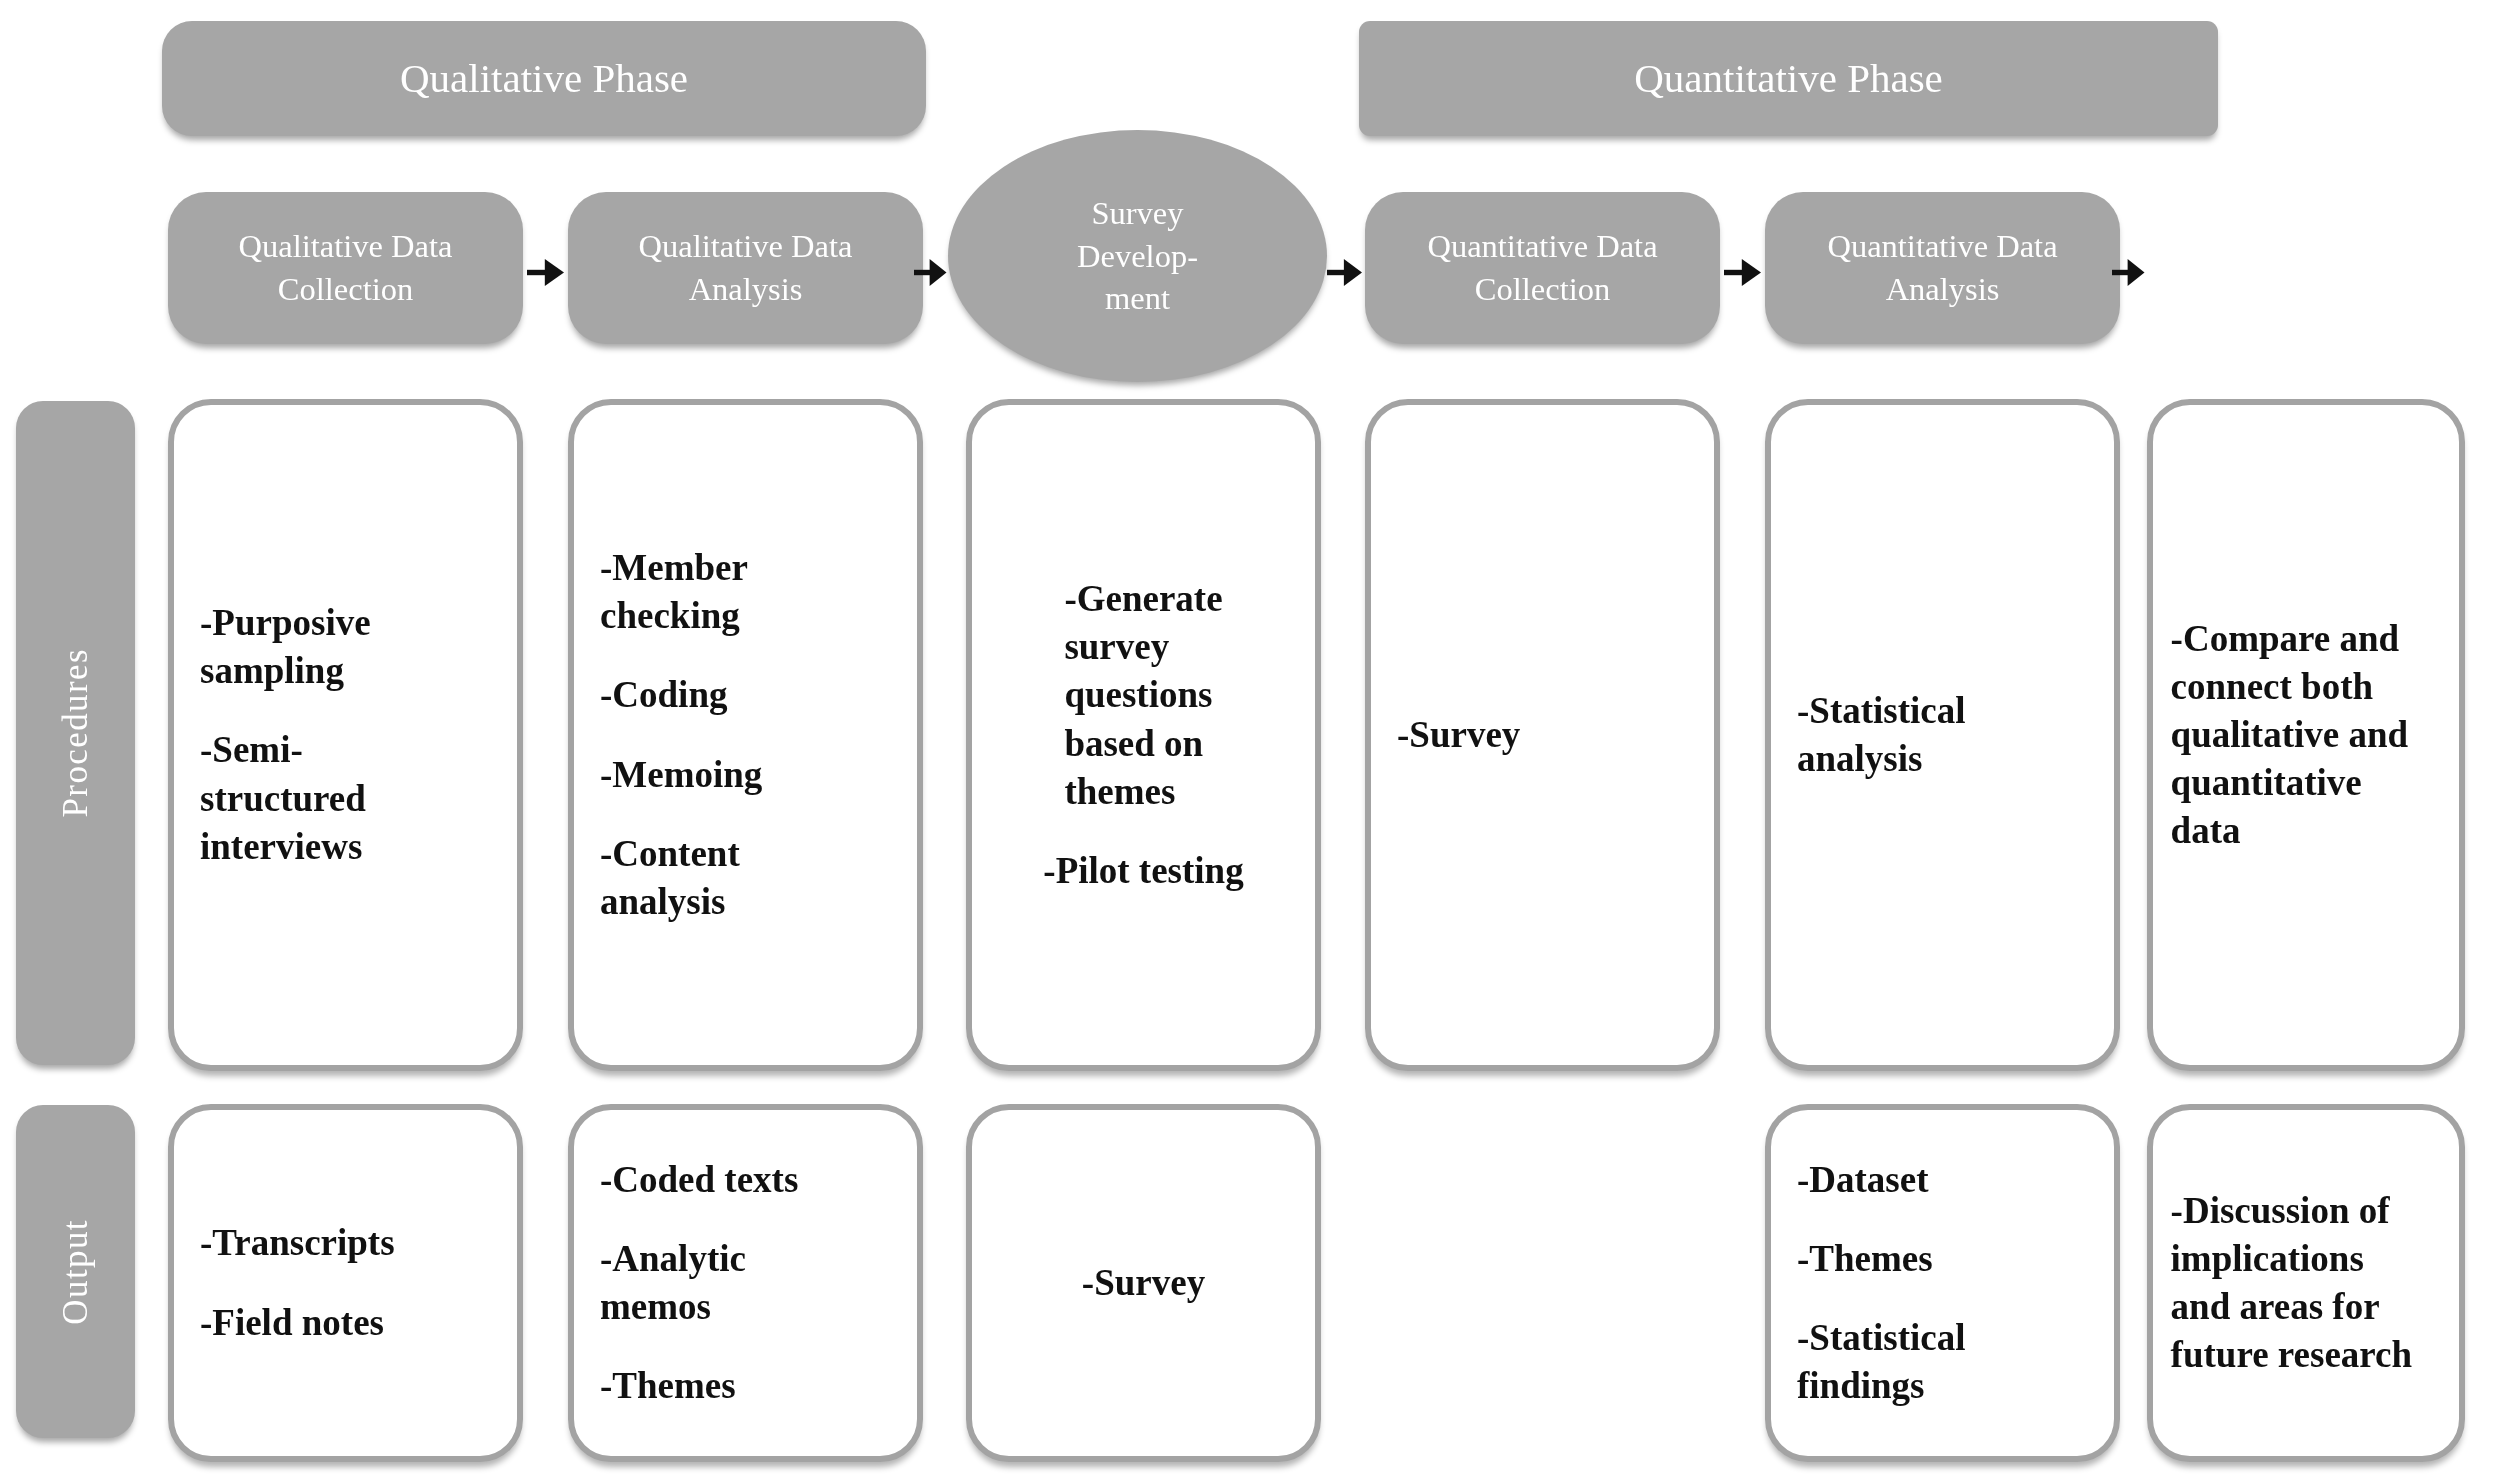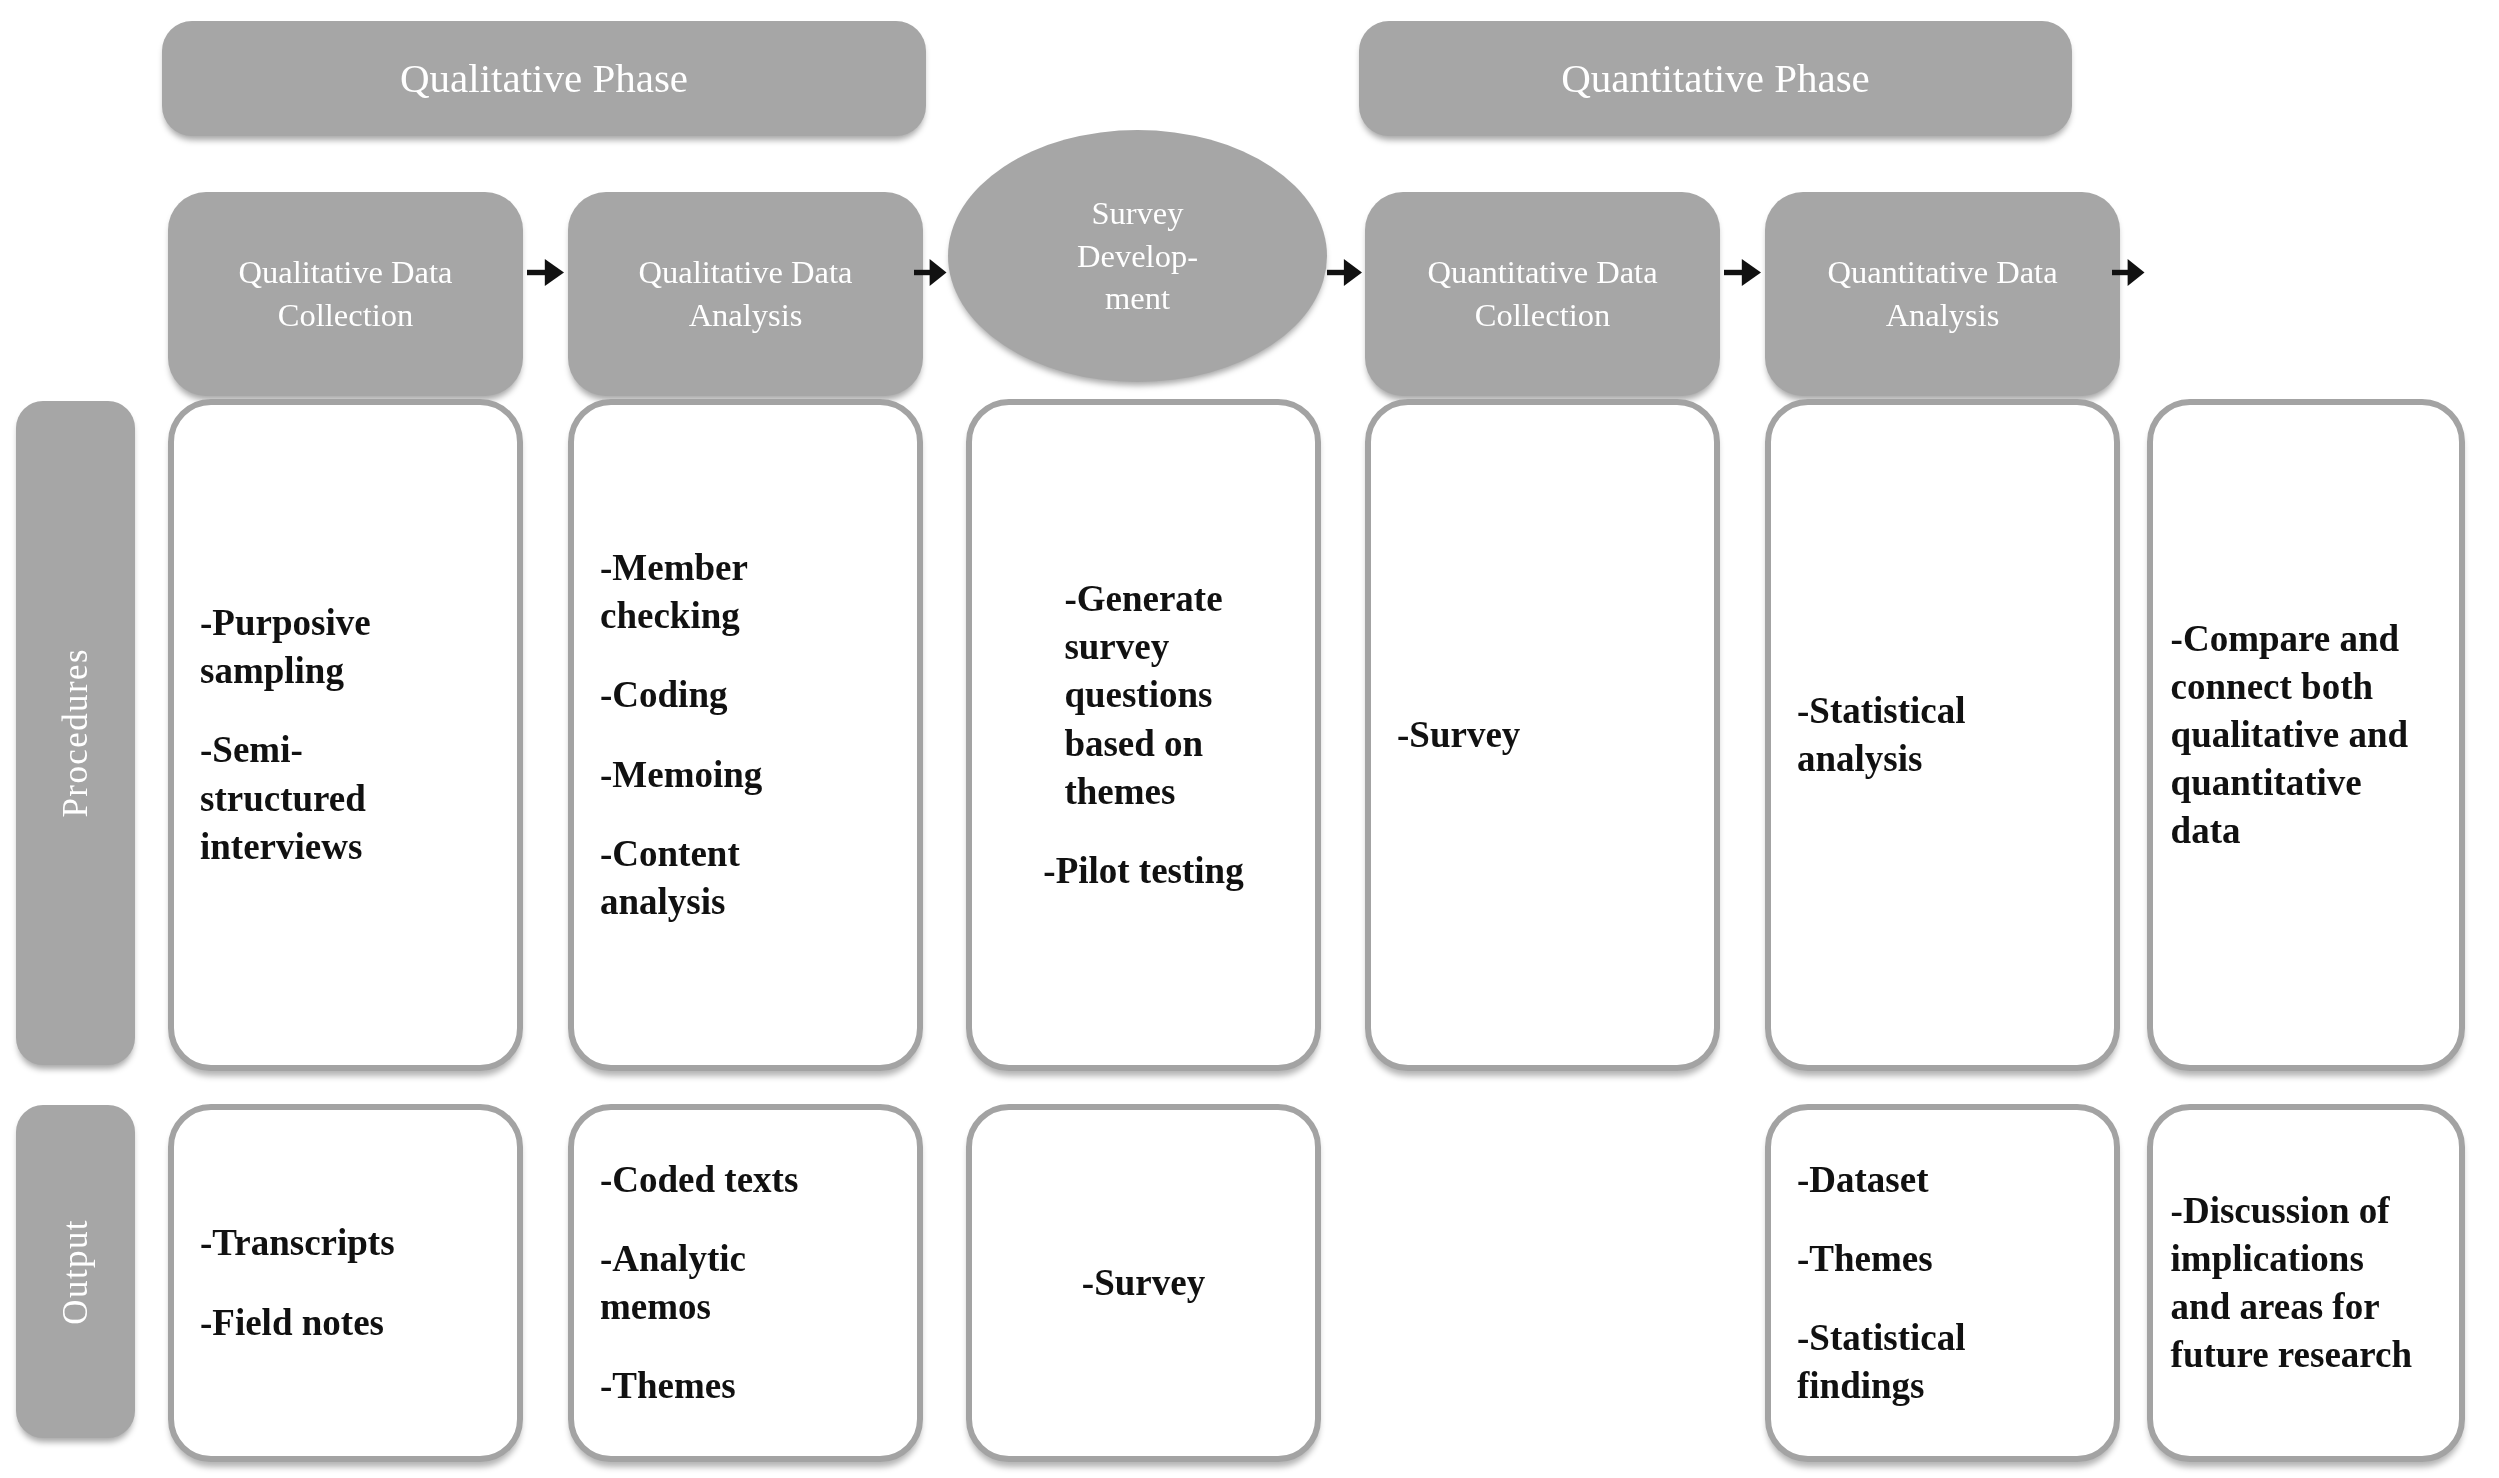--- a/index.html
+++ b/index.html
@@ -17,21 +17,21 @@
 
   
   .phase-header{
     position:absolute;top:21px;height:115px;background:var(--shape-fill);
     border-radius:30px;display:flex;align-items:center;justify-content:center;
     box-shadow:0 5.4px 6.8px -2px rgba(0,0,0,.35);
   }
   .phase-label{color:var(--text-light);font-size:41px;line-height:1.2;text-align:center;}
 
   .flow-rect{
-    position:absolute;top:192px;height:204px;background:var(--shape-fill);
+    position:absolute;top:192px;height:152px;background:var(--shape-fill);
     border-radius:38px;display:flex;align-items:center;justify-content:center;
     box-shadow:0 5.4px 6.8px -2px rgba(0,0,0,.35);
   }
   .flow-ellipse{
     position:absolute;top:130px;height:252px;background:var(--shape-fill);
     border-radius:50%;display:flex;align-items:center;justify-content:center;
     box-shadow:0 5.4px 6.8px -2px rgba(0,0,0,.35);
   }
   .flow-label{color:var(--text-light);font-size:32.5px;line-height:1.32;text-align:center;white-space:pre-line;}
 
@@ -74,21 +74,21 @@
   .arrow svg{display:block;width:100%;height:100%;}
 </style>
 </head>
 <body>
 
 <div id="canvas">
 
   <div class="phase-header" style="left:162px;width:764px;">
     <div class="phase-label">Qualitative Phase</div>
   </div>
-  <div class="phase-header" style="left:1359px;width:713px;">
+  <div class="phase-header" style="left:1359px;width:859px;border-radius:11px;">
     <div class="phase-label">Quantitative Phase</div>
   </div>
 
   <div class="flow-rect c1">
     <div class="flow-label">Qualitative Data
 Collection</div>
   </div>
   <div class="flow-rect c2">
     <div class="flow-label">Qualitative Data
 Analysis</div>

